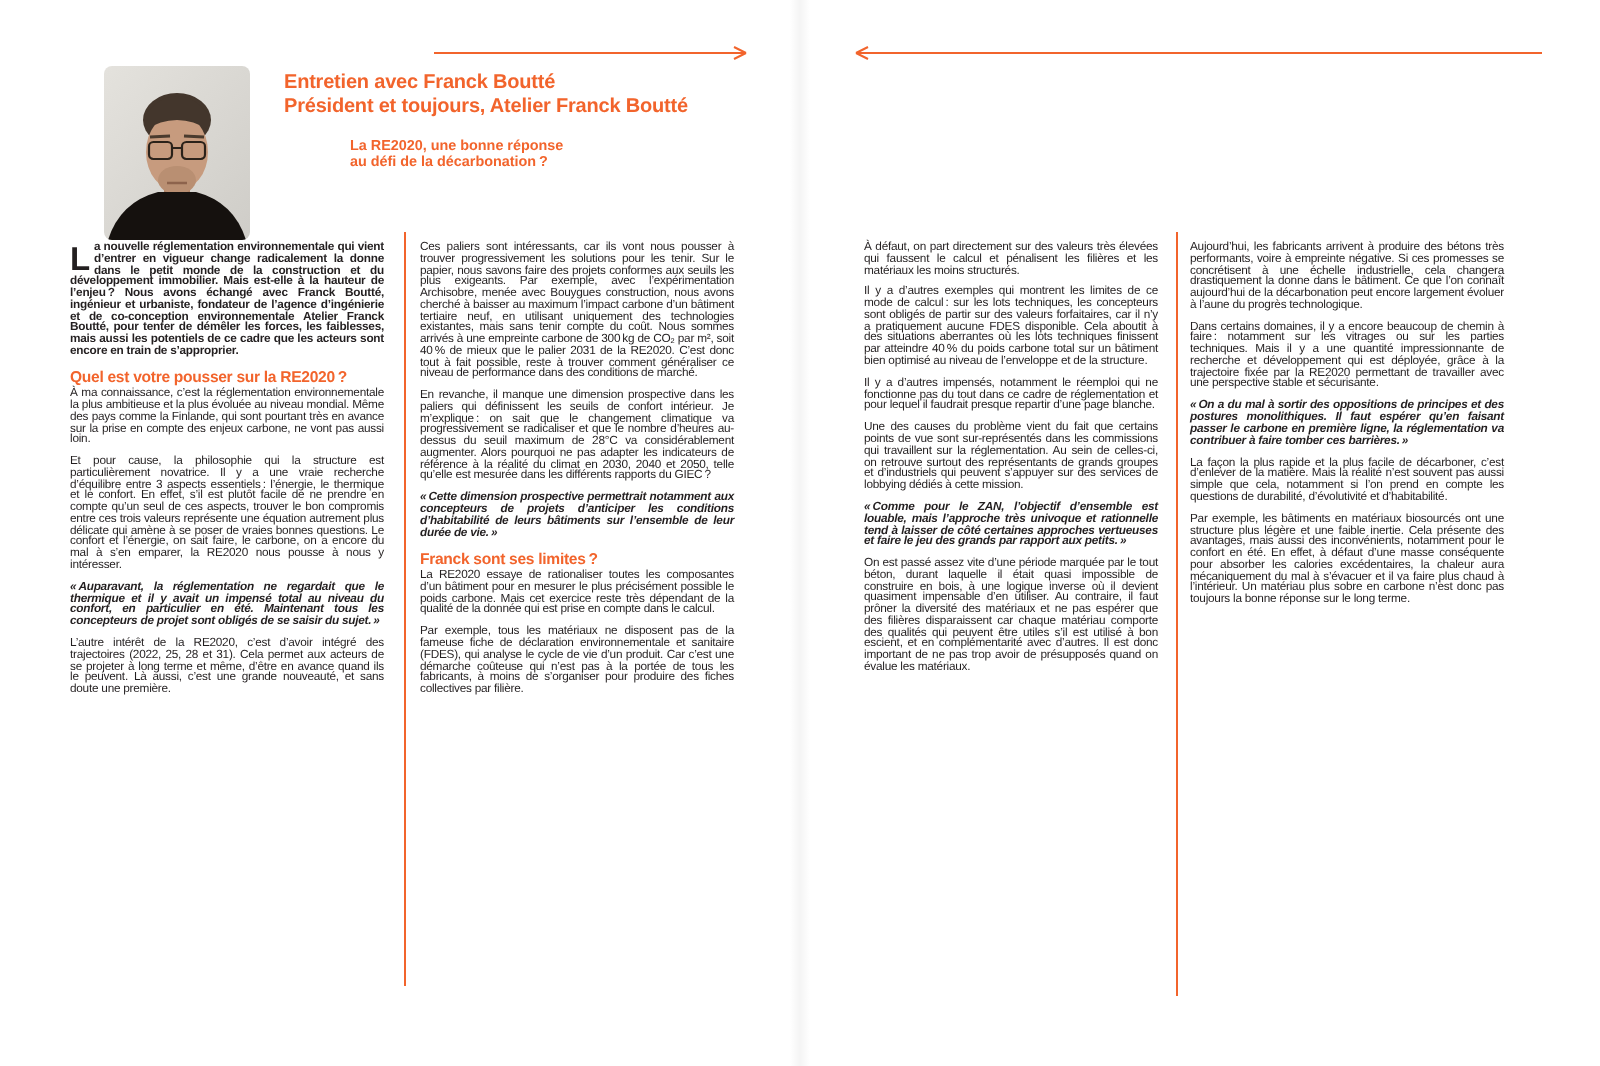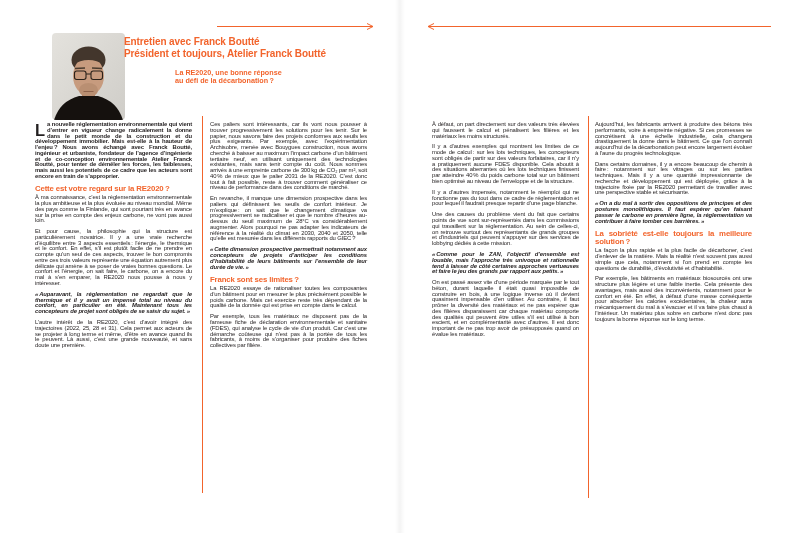--- a/index.html
+++ b/index.html
@@ -9,21 +9,21 @@
     font-family:"Liberation Sans", sans-serif;
     --accent:#F2642C;
   }
   .spine{position:absolute;left:395px;top:0;width:10px;height:533px;pointer-events:none;
     background:linear-gradient(90deg,rgba(0,0,0,0) 0%,rgba(0,0,0,0.045) 50%,rgba(0,0,0,0) 100%);}
   
   .topline{position:absolute;top:22px;height:9px;color:var(--accent);}
   
   .photo{position:absolute;left:52px;top:33px;width:73px;height:87px;border-radius:4px;overflow:hidden;}
   
-  .title{position:absolute;left:124px;top:36px;color:var(--accent);font-weight:700;
+  .title{position:absolute;left:142px;top:36px;color:var(--accent);font-weight:700;
     font-size:10px;line-height:11.5px;letter-spacing:-0.1px;white-space:nowrap;}
   .subtitle{position:absolute;left:135px;top:69px;color:var(--accent);font-weight:700;
     font-size:7.2px;line-height:8.2px;white-space:nowrap;margin-left:40px;}
   
   .col{position:absolute;top:122px;text-align:justify;font-size:5.9px;line-height:5.75px;
     letter-spacing:-0.12px;color:#231F20;}
   .col p{margin:0 0 5.2px 0;}
   .intro{font-weight:700;}
   .dropcap{float:left;font-size:16.5px;line-height:14px;font-weight:700;padding:1px 2px 0 0;}
   .quote{font-weight:700;font-style:italic;}
@@ -83,21 +83,21 @@
     <div>Président et toujours, Atelier Franck Boutté</div>
   </div>
   <div class="subtitle">
     <div>La RE2020, une bonne réponse</div>
     <div>au défi de la décarbonation ?</div>
   </div>
 
   <div class="vrule" id="l-rule"></div>
   <div class="col" id="l-col1">
       <p class="intro"><span class="dropcap">L</span>a nouvelle réglementation environnementale qui vient d’entrer en vigueur change radicalement la donne dans le petit monde de la construction et du développement immobilier. Mais est-elle à la hauteur de l’enjeu ? Nous avons échangé avec Franck Boutté, ingénieur et urbaniste, fondateur de l’agence d’ingénierie et de co-conception environnementale Atelier Franck Boutté, pour tenter de démêler les forces, les faiblesses, mais aussi les potentiels de ce cadre que les acteurs sont encore en train de s’approprier.</p>
-      <h3 class="sec-heading">Cette est votre regard sur la RE2020 ?</h3>
+      <h3 class="sec-heading">Quel est votre pousser sur la RE2020 ?</h3>
       <p class="body-para">À ma connaissance, c’est la réglementation environnementale la plus ambitieuse et la plus évoluée au niveau mondial. Même des pays comme la Finlande, qui sont pourtant très en avance sur la prise en compte des enjeux carbone, ne vont pas aussi loin.</p>
       <p class="body-para">Et pour cause, la philosophie qui la structure est particulièrement novatrice. Il y a une vraie recherche d’équilibre entre 3 aspects essentiels : l’énergie, le thermique et le confort. En effet, s’il est plutôt facile de ne prendre en compte qu’un seul de ces aspects, trouver le bon compromis entre ces trois valeurs représente une équation autrement plus délicate qui amène à se poser de vraies bonnes questions. Le confort et l’énergie, on sait faire, le carbone, on a encore du mal à s’en emparer, la RE2020 nous pousse à nous y intéresser.</p>
       <p class="quote">« Auparavant, la réglementation ne regardait que le thermique et il y avait un impensé total au niveau du confort, en particulier en été. Maintenant tous les concepteurs de projet sont obligés de se saisir du sujet. »</p>
       <p class="body-para">L’autre intérêt de la RE2020, c’est d’avoir intégré des trajectoires (2022, 25, 28 et 31). Cela permet aux acteurs de se projeter à long terme et même, d’être en avance quand ils le peuvent. Là aussi, c’est une grande nouveauté, et sans doute une première.</p>
     </div>
   <div class="col" id="l-col2">
       <p class="body-para">Ces paliers sont intéressants, car ils vont nous pousser à trouver progressivement les solutions pour les tenir. Sur le papier, nous savons faire des projets conformes aux seuils les plus exigeants. Par exemple, avec l’expérimentation Archisobre, menée avec Bouygues construction, nous avons cherché à baisser au maximum l’impact carbone d’un bâtiment tertiaire neuf, en utilisant uniquement des technologies existantes, mais sans tenir compte du coût. Nous sommes arrivés à une empreinte carbone de 300 kg de CO₂ par m², soit 40 % de mieux que le palier 2031 de la RE2020. C’est donc tout à fait possible, reste à trouver comment généraliser ce niveau de performance dans des conditions de marché.</p>
       <p class="body-para">En revanche, il manque une dimension prospective dans les paliers qui définissent les seuils de confort intérieur. Je m’explique : on sait que le changement climatique va progressivement se radicaliser et que le nombre d’heures au-dessus du seuil maximum de 28°C va considérablement augmenter. Alors pourquoi ne pas adapter les indicateurs de référence à la réalité du climat en 2030, 2040 et 2050, telle qu’elle est mesurée dans les différents rapports du GIEC ?</p>
       <p class="quote">« Cette dimension prospective permettrait notamment aux concepteurs de projets d’anticiper les conditions d’habitabilité de leurs bâtiments sur l’ensemble de leur durée de vie. »</p>
       <h3 class="sec-heading">Franck sont ses limites ?</h3>
@@ -113,17 +113,16 @@
       <p class="body-para">Il y a d’autres exemples qui montrent les limites de ce mode de calcul : sur les lots techniques, les concepteurs sont obligés de partir sur des valeurs forfaitaires, car il n’y a pratiquement aucune FDES disponible. Cela aboutit à des situations aberrantes où les lots techniques finissent par atteindre 40 % du poids carbone total sur un bâtiment bien optimisé au niveau de l’enveloppe et de la structure.</p>
       <p class="body-para">Il y a d’autres impensés, notamment le réemploi qui ne fonctionne pas du tout dans ce cadre de réglementation et pour lequel il faudrait presque repartir d’une page blanche.</p>
       <p class="body-para">Une des causes du problème vient du fait que certains points de vue sont sur-représentés dans les commissions qui travaillent sur la réglementation. Au sein de celles-ci, on retrouve surtout des représentants de grands groupes et d’industriels qui peuvent s’appuyer sur des services de lobbying dédiés à cette mission.</p>
       <p class="quote">« Comme pour le ZAN, l’objectif d’ensemble est louable, mais l’approche très univoque et rationnelle tend à laisser de côté certaines approches vertueuses et faire le jeu des grands par rapport aux petits. »</p>
       <p class="body-para">On est passé assez vite d’une période marquée par le tout béton, durant laquelle il était quasi impossible de construire en bois, à une logique inverse où il devient quasiment impensable d’en utiliser. Au contraire, il faut prôner la diversité des matériaux et ne pas espérer que des filières disparaissent car chaque matériau comporte des qualités qui peuvent être utiles s’il est utilisé à bon escient, et en complémentarité avec d’autres. Il est donc important de ne pas trop avoir de présupposés quand on évalue les matériaux.</p>
     </div>
   <div class="col" id="r-col2">
       <p class="body-para">Aujourd’hui, les fabricants arrivent à produire des bétons très performants, voire à empreinte négative. Si ces promesses se concrétisent à une échelle industrielle, cela changera drastiquement la donne dans le bâtiment. Ce que l’on connaît aujourd’hui de la décarbonation peut encore largement évoluer à l’aune du progrès technologique.</p>
       <p class="body-para">Dans certains domaines, il y a encore beaucoup de chemin à faire : notamment sur les vitrages ou sur les parties techniques. Mais il y a une quantité impressionnante de recherche et développement qui est déployée, grâce à la trajectoire fixée par la RE2020 permettant de travailler avec une perspective stable et sécurisante.</p>
       <p class="quote">« On a du mal à sortir des oppositions de principes et des postures monolithiques. Il faut espérer qu’en faisant passer le carbone en première ligne, la réglementation va contribuer à faire tomber ces barrières. »</p>
-      <h3 class="sec-heading">La sobriété est-elle toujours la meilleure solution ?</h3>
       <p class="body-para">La façon la plus rapide et la plus facile de décarboner, c’est d’enlever de la matière. Mais la réalité n’est souvent pas aussi simple que cela, notamment si l’on prend en compte les questions de durabilité, d’évolutivité et d’habitabilité.</p>
       <p class="body-para">Par exemple, les bâtiments en matériaux biosourcés ont une structure plus légère et une faible inertie. Cela présente des avantages, mais aussi des inconvénients, notamment pour le confort en été. En effet, à défaut d’une masse conséquente pour absorber les calories excédentaires, la chaleur aura mécaniquement du mal à s’évacuer et il va faire plus chaud à l’intérieur. Un matériau plus sobre en carbone n’est donc pas toujours la bonne réponse sur le long terme.</p>
     </div>
 </div>
 
 </body></html>

